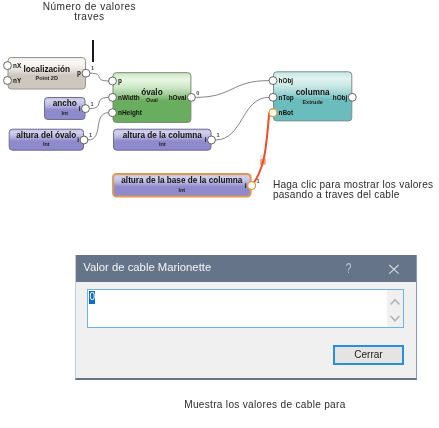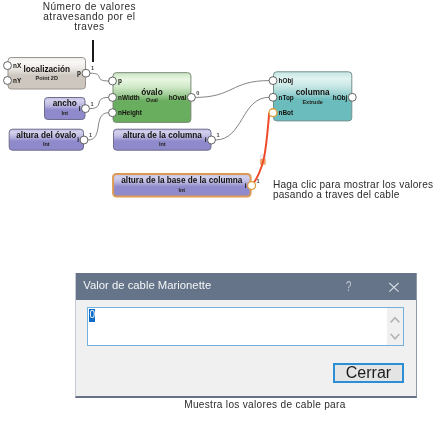--- a/index.html
+++ b/index.html
@@ -11,45 +11,44 @@
   #cap-top{left:39.9px;top:1.6px;width:99px;text-align:center;letter-spacing:0.48px;}
   #cap-mid{left:272.9px;top:179.6px;width:175px;text-align:left;letter-spacing:0.23px;}
   #cap-bottom{left:170.6px;top:400.3px;width:175px;text-align:right;letter-spacing:0.3px;line-height:10.5px;}
 
   #pointer-line{position:absolute;left:92px;top:40px;width:1.6px;height:22px;background:#1a1a1a;}
 
   
   #graph{position:absolute;left:0;top:0;transform:translateZ(0);}
 
   
-  #dialog{position:absolute;left:75px;top:273px;width:342px;height:125px;background:#f0f0f0;transform:translateZ(0);}
+  #dialog{position:absolute;left:75px;top:255px;width:342px;height:125px;background:#f0f0f0;transform:translateZ(0);}
   #dlg-edge{position:absolute;left:0;top:0;width:342px;height:125px;box-sizing:border-box;
             border-left:1px solid #c5cbd4;border-right:1px solid #8e99a8;border-bottom:2px solid #67728a;pointer-events:none;}
   #titlebar{position:absolute;left:0;top:0;width:342px;height:27px;background:#657488;}
   #title-text{position:absolute;left:8.3px;top:6px;font-size:11.3px;color:#f4f6f8;}
   #help-btn{position:absolute;left:265px;top:4.2px;width:17px;height:18px;color:#b9c2cd;font-size:14.3px;
             text-align:center;line-height:18px;font-weight:400;transform:scaleX(0.72);transform-origin:50% 50%;}
   #close-btn{position:absolute;left:310px;top:4.5px;width:17px;height:18px;}
   #textarea{position:absolute;left:11.9px;top:33.9px;width:317.5px;height:38.8px;background:#ffffff;
             border:1px solid #72b0dd;box-sizing:border-box;}
   #ta-val{position:absolute;left:1.1px;top:1.0px;background:#0d6cc8;color:#ffffff;font-size:10px;
           line-height:12.8px;height:12.8px;padding:0 0.4px;}
   #scrollbar{position:absolute;right:0.5px;top:0.5px;width:16px;height:36.8px;background:#f0f0f0;}
   #cerrar{position:absolute;left:258.2px;top:89.7px;width:70.5px;height:20.5px;background:#e4e4e4;
-          border:2px solid #2c8fd6;font-size:16px;color:#1c1c1c;text-align:center;
+          border:2px solid #2c8fd6;font-size:10px;color:#1c1c1c;text-align:center;
           line-height:16.5px;box-sizing:border-box;}
 </style>
 </head>
 <body>
 
 <div id="stage">
 
   <div class="caption" id="cap-top">
       <div>Número de valores</div>
-      <div>atravesando por el</div>
       <div>traves</div>
     </div>
   <div id="pointer-line"></div>
   <div class="caption" id="cap-mid">
       <div>Haga clic para mostrar los valores</div>
       <div>pasando a traves del cable</div>
     </div>
   <div class="caption" id="cap-bottom">
       <div>Muestra los valores de cable para</div>
     </div>

